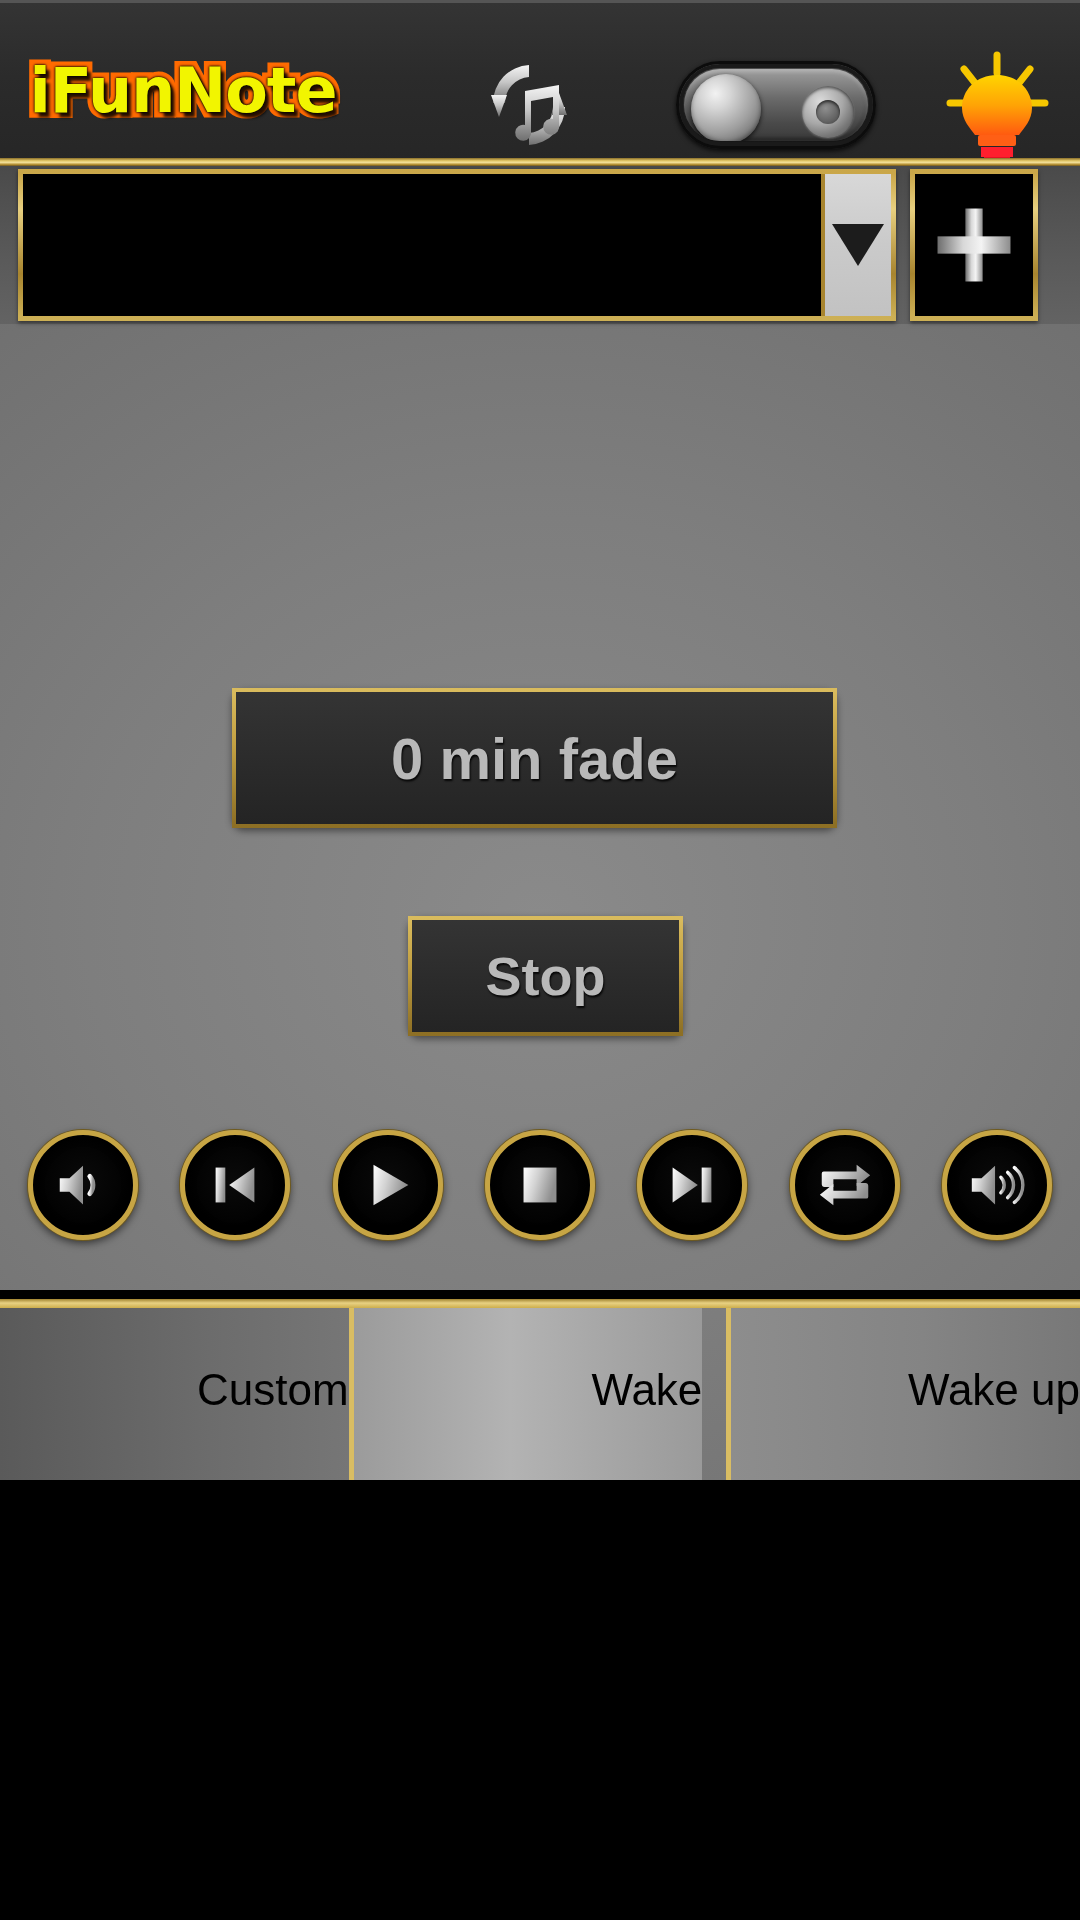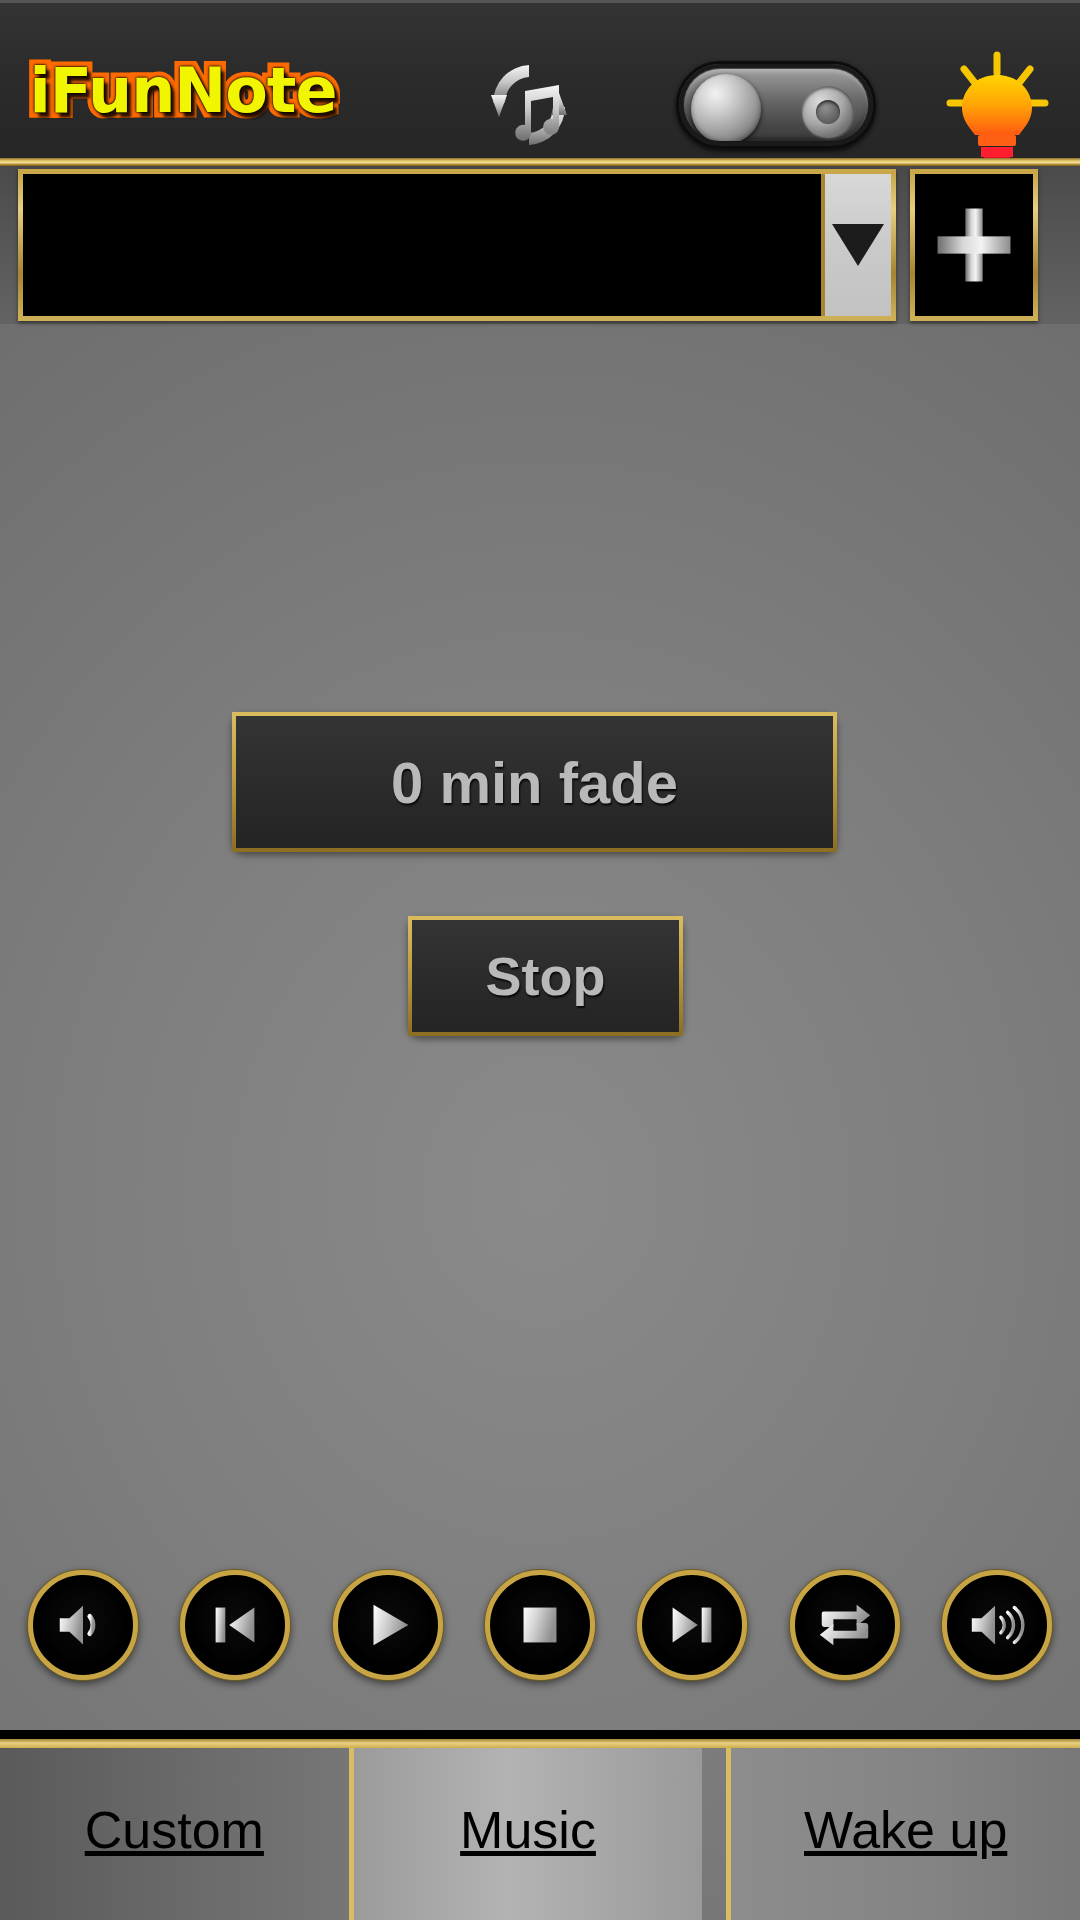--- a/index.html
+++ b/index.html
@@ -4,24 +4,24 @@
 <style>
   * { margin:0; padding:0; box-sizing:border-box; }
   html, body {
     width:1080px; height:1920px;
     background:#000;
     font-family:"Liberation Sans", sans-serif;
     overflow:hidden;
   }
   #app {
     position:relative;
-    width:1080px; height:1920px;
+    width:1080px; height:1480px;
     background:
       radial-gradient(ellipse 140% 90% at 50% 62%, #8a8a8a 0%, #7e7e7e 30%, #6e6e6e 62%, #5c5c5c 85%, #4e4e4e 100%);
-    display:flex; flex-direction:column;text-decoration:underline;
+    display:flex; flex-direction:column;
   }
 
   
   .header {
     position:relative;
     height:166px;
     background:linear-gradient(180deg,#343434 0%,#2b2b2b 45%,#262626 100%);
     flex:none;
     display:flex; align-items:center;
     border-top:3px solid #555;
@@ -151,21 +151,21 @@
     border:4px solid;
     border-image:linear-gradient(180deg,#d9bb5d 0%,#c3a143 40%,#8d6f24 100%) 1;
     border-radius:12px;
     color:#b9b9b9;
     font-weight:bold;
     text-shadow:1px 2px 2px rgba(0,0,0,.85);
     display:flex; align-items:center; justify-content:center;
     box-shadow:0 3px 7px rgba(0,0,0,.45);
   }
   .fade-btn {
-    position:absolute; left:232px; top:388px;
+    position:absolute; left:232px; top:364px;
     width:605px; height:140px;
     font-size:58px;
   }
   .stop-btn {
     position:absolute; left:408px; top:592px;
     width:275px; height:120px;
     font-size:54px;
   }
 
   
@@ -196,22 +196,22 @@
     position:relative;
   }
   .tabbar::before {
     content:""; position:absolute; left:0; right:0; top:0; height:9px;
     background:linear-gradient(180deg,#a0832f 0%,#e8d183 45%,#cdae4c 100%);
     z-index:3;
   }
   .tab {
     position:relative;
     flex:1;
-    display:flex; align-items:center; justify-content:center;
-    font-size:52px;
+    display:flex; align-items:center; justify-content:flex-end;
+    font-size:44px;
     color:#000;
     border-left:5px solid #d9bd63;
     overflow:hidden;
   }
   .tab:first-child { border-left:none; }
   .tab.g1 { background:linear-gradient(90deg,#5a5a5a 0%,#6c6c6c 60%,#767676 100%); }
   .tab.g2 { background:linear-gradient(90deg,#6a6a6a 0%,#7a7a7a 55%,#8a8a8a 100%); }
   .tab.g3 { background:linear-gradient(90deg,#9b9b9b 0%,#b3b3b3 45%,#9a9a9a 100%); }
   .tab.g4 { background:linear-gradient(90deg,#8d8d8d 0%,#848484 55%,#787878 100%);margin-left:24px; }
   .tab.active {
@@ -382,21 +382,21 @@
   </div>
 
   <div class="tabbar">
 
     <div class="tab g1">
       <span>Custom</span>
     </div>
 
 
     <div class="tab g3">
-      <span>Music</span>
+      <span>Wake</span>
     </div>
 
     <div class="tab g4">
       <span>Wake up</span>
     </div>
 
   </div>
 
 </div>
 

